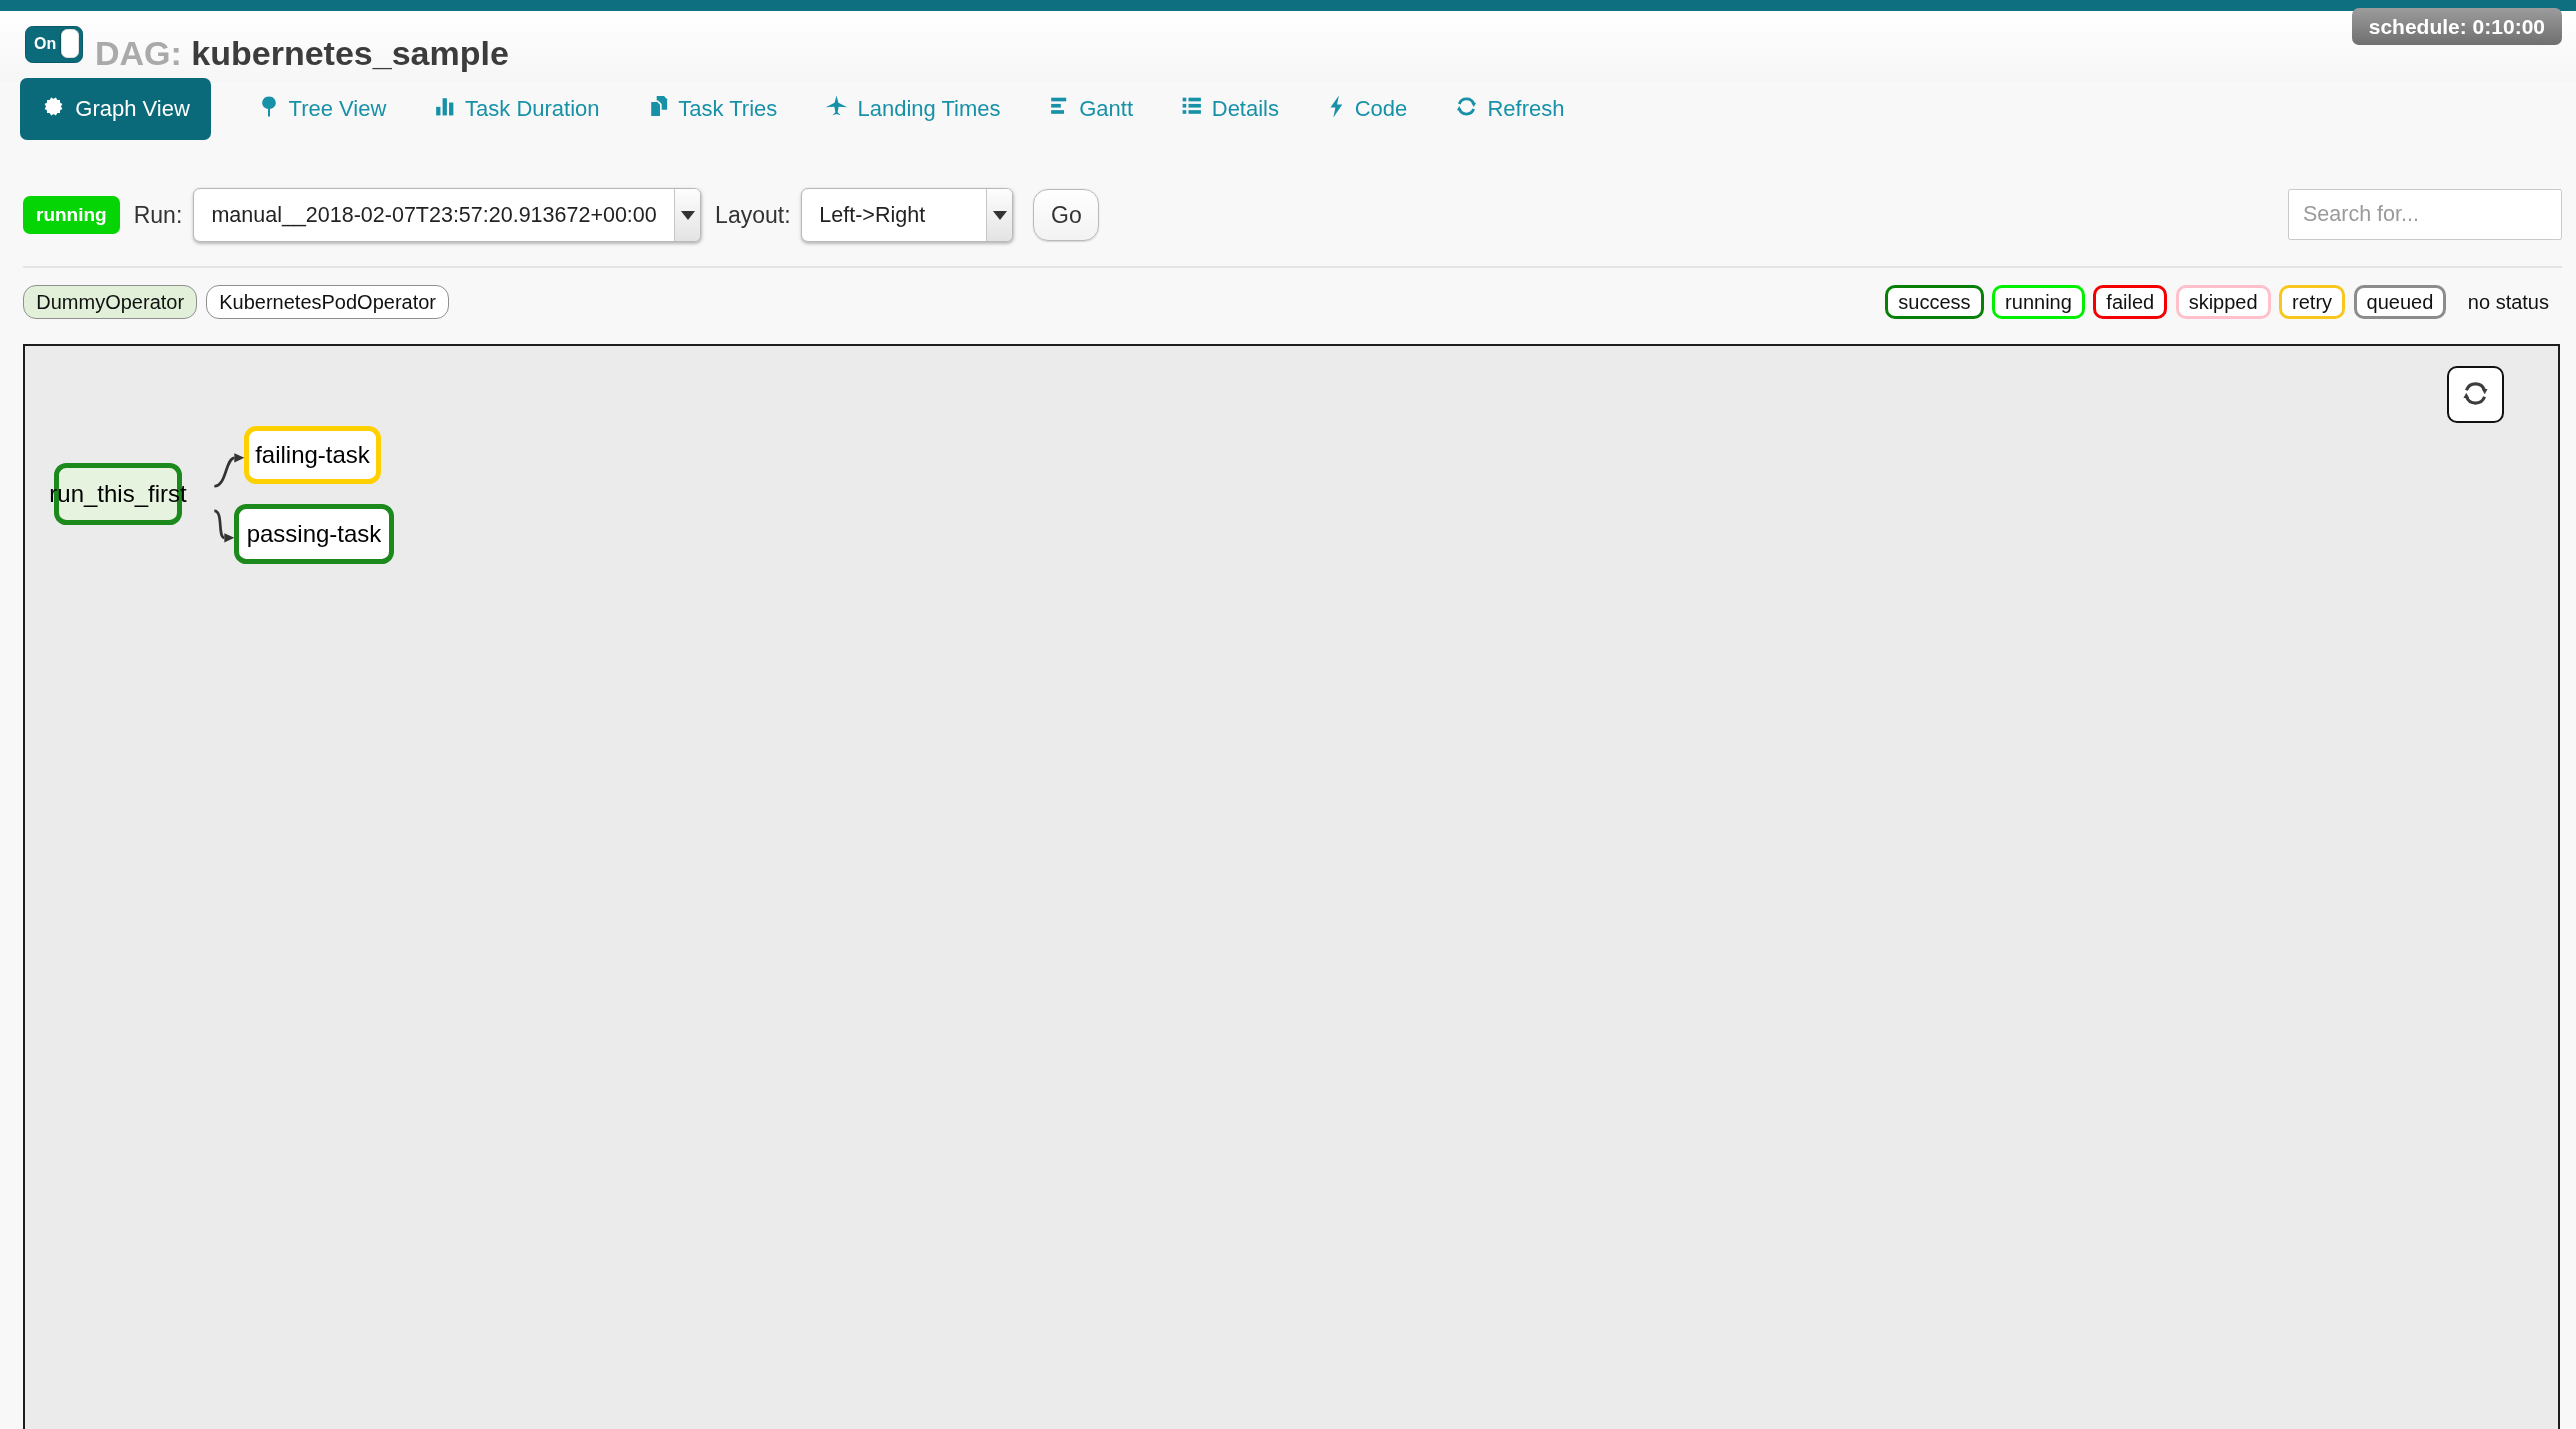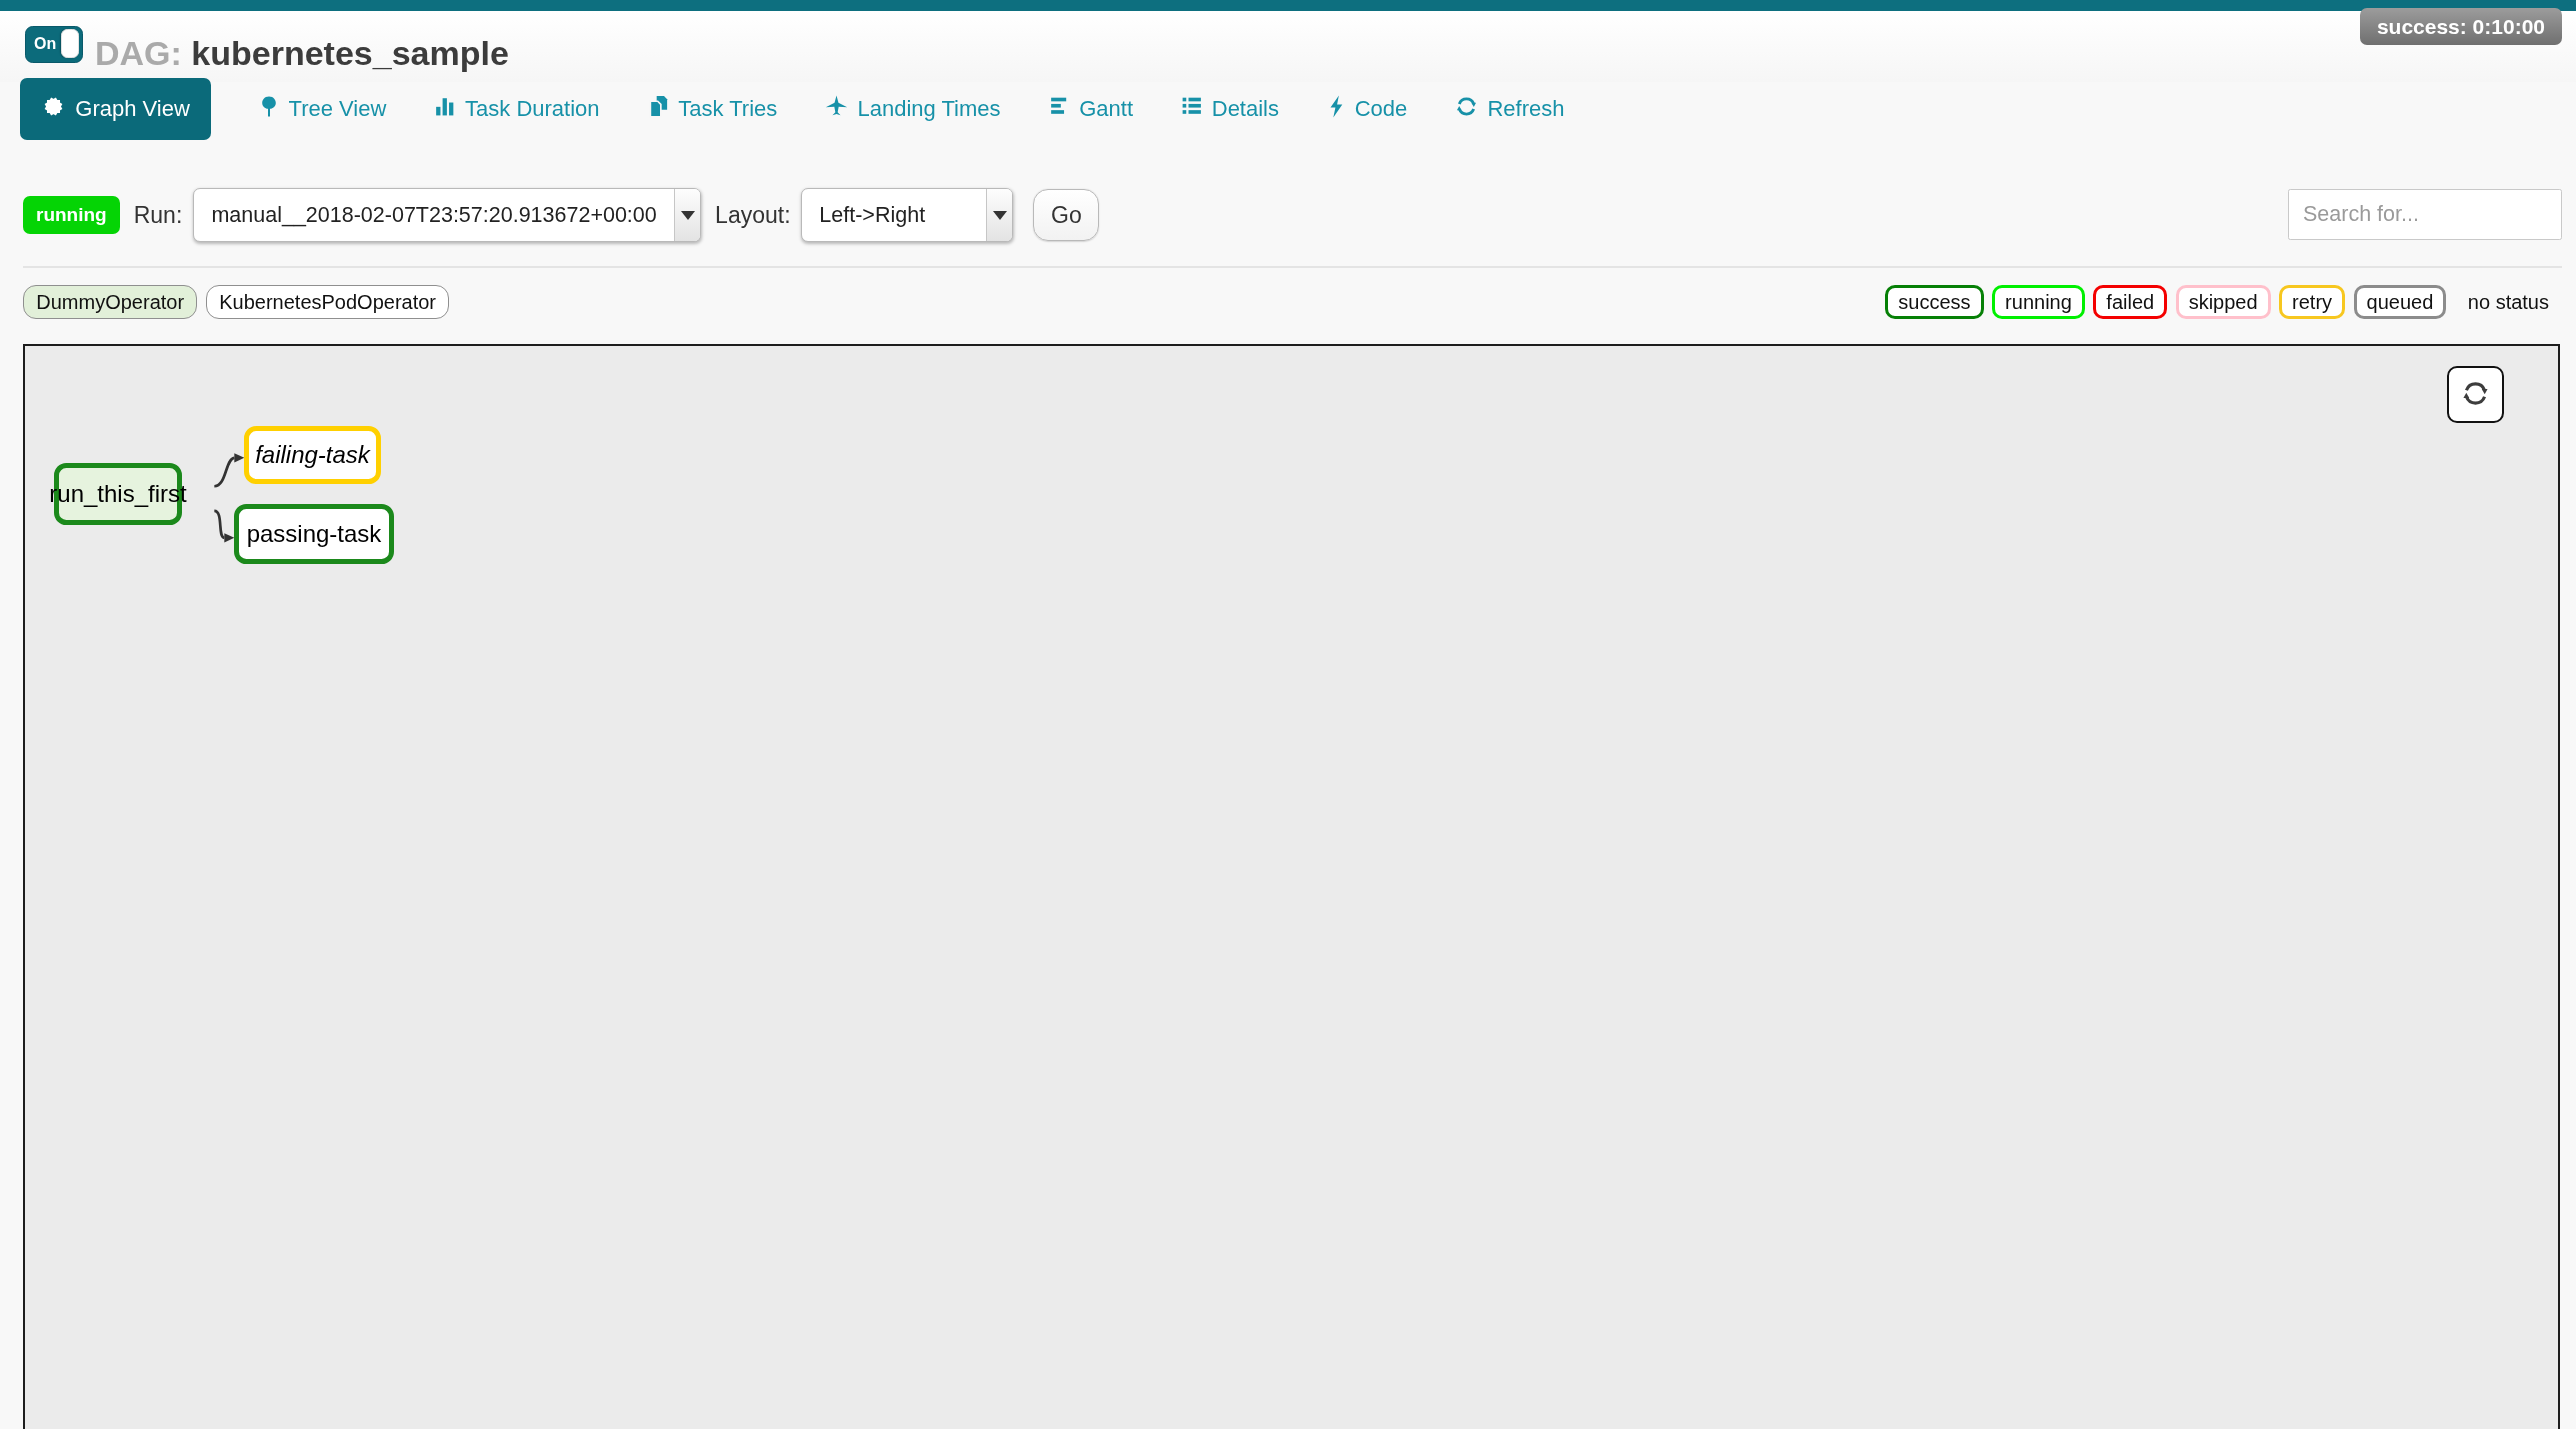--- a/index.html
+++ b/index.html
@@ -92,21 +92,21 @@
 <div class="header">
   <div class="toggle">
     <span class="on-label">On</span>
     <span class="knob"></span>
   </div>
   <div class="dag-title">
     <span class="muted">DAG:</span>
     <span class="name">kubernetes_sample</span>
   </div>
 </div>
-<div class="schedule-badge">success: 0:10:00</div>
+<div class="schedule-badge">schedule: 0:10:00</div>
 
 <div class="nav-row">
   <button class="tab-active">
     <span class="icon">
       <svg width="23" height="23" viewBox="0 0 24 24" fill="#fff">
         <rect x="5.2" y="5.2" width="13.6" height="13.6"></rect>
         <rect x="5.2" y="5.2" width="13.6" height="13.6" transform="rotate(30 12 12)"></rect>
         <rect x="5.2" y="5.2" width="13.6" height="13.6" transform="rotate(60 12 12)"></rect>
       </svg>
     </span>
@@ -235,21 +235,21 @@
 
 <div class="graph">
   <svg class="edges" width="431" height="262" viewBox="0 0 560 340">
     <path d="M246 182 C262 182 260 147 272 145" stroke="#333" stroke-width="3.5" fill="none"></path>
     <path d="M272 139 L285 145 L272 151 Z" fill="#333"></path>
     <path d="M246 214 C258 214 250 248 259 249" stroke="#333" stroke-width="3.5" fill="none"></path>
     <path d="M259 243 L272 249 L259 255 Z" fill="#333"></path>
   </svg>
 
   <div class="node node-run-this-first" style="border-color: rgb(27, 137, 27); background: rgb(230, 243, 222);">run_this_first</div>
-  <div class="node node-failing-task" style="border-color: rgb(255, 208, 0); background: rgb(255, 255, 255); font-style: italic;">failing-task</div>
+  <div class="node node-failing-task" style="border-color: rgb(255, 208, 0); background: rgb(255, 255, 255);">failing-task</div>
   <div class="node node-passing-task" style="border-color: rgb(27, 137, 27); background: rgb(255, 255, 255);">passing-task</div>
 
   <div class="graph-refresh">
     <span class="icon">
       <svg width="29" height="29" viewBox="0 0 24 24" fill="none" stroke="#3d3d3d" stroke-width="2.6">
         <path d="M4.5 9.3 A8 8 0 0 1 19.5 9.3"></path>
         <path d="M19.5 14.7 A8 8 0 0 1 4.5 14.7"></path>
         <path d="M17.2 8.2 L22 8.2 L19.6 12.6 Z" fill="#3d3d3d" stroke="none"></path>
         <path d="M6.8 15.8 L2 15.8 L4.4 11.4 Z" fill="#3d3d3d" stroke="none"></path>
       </svg>

